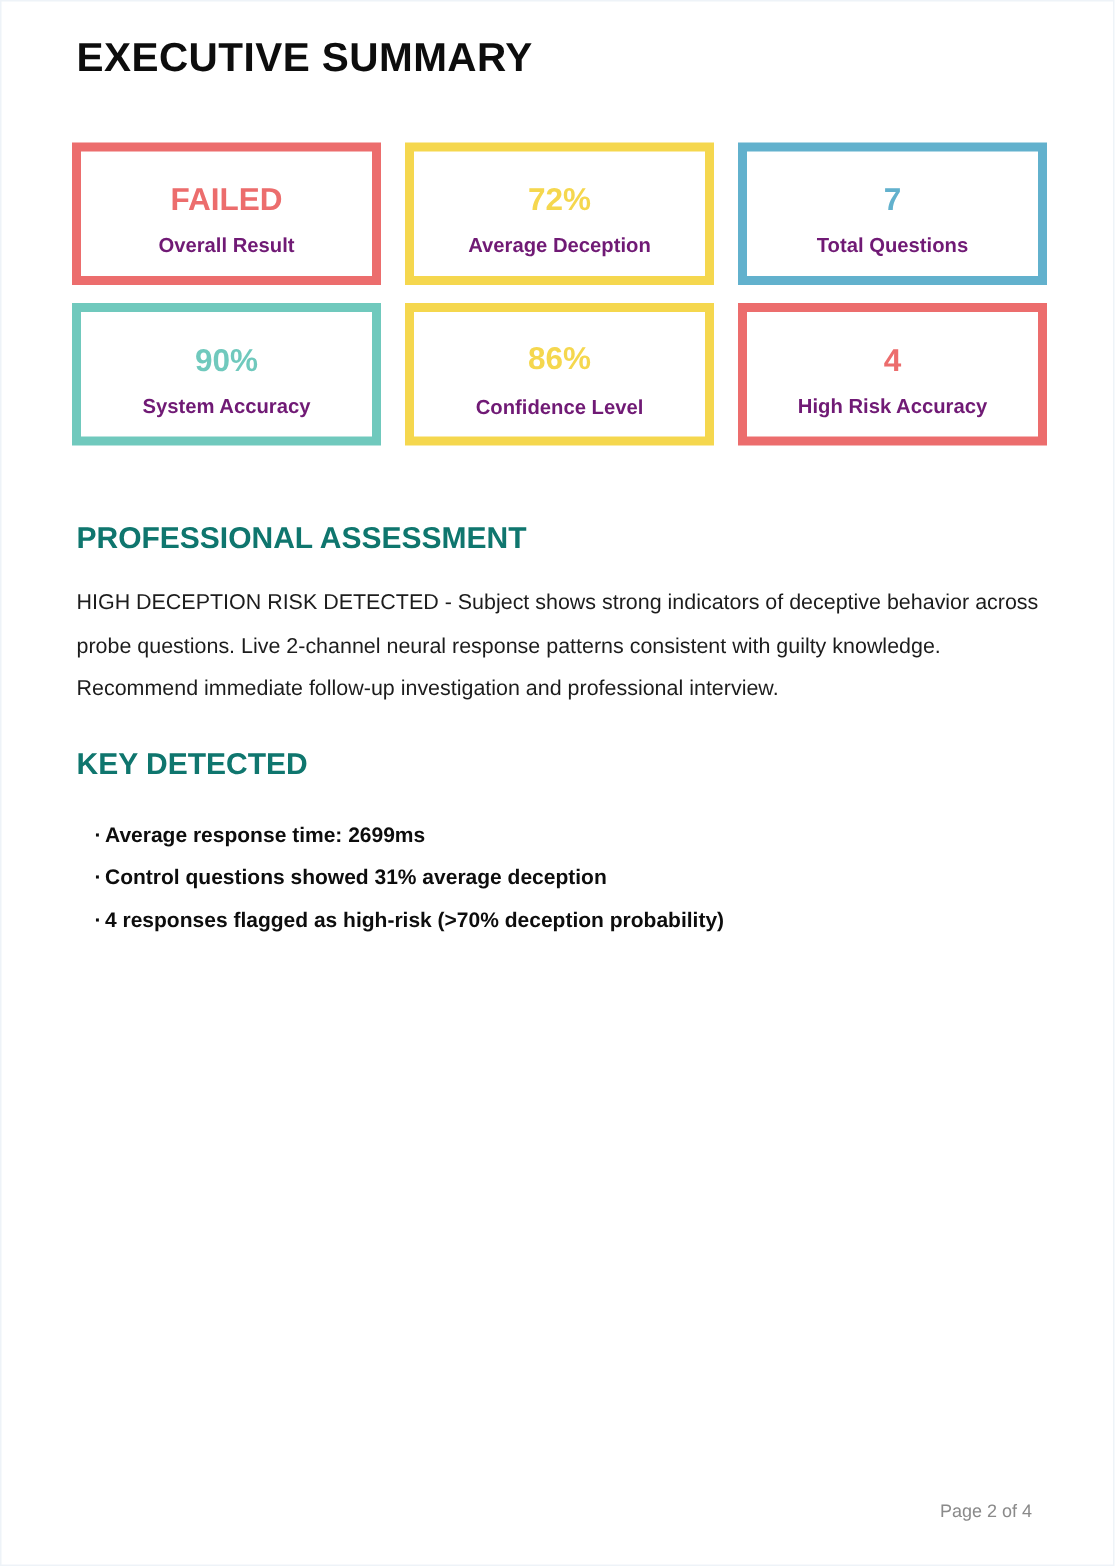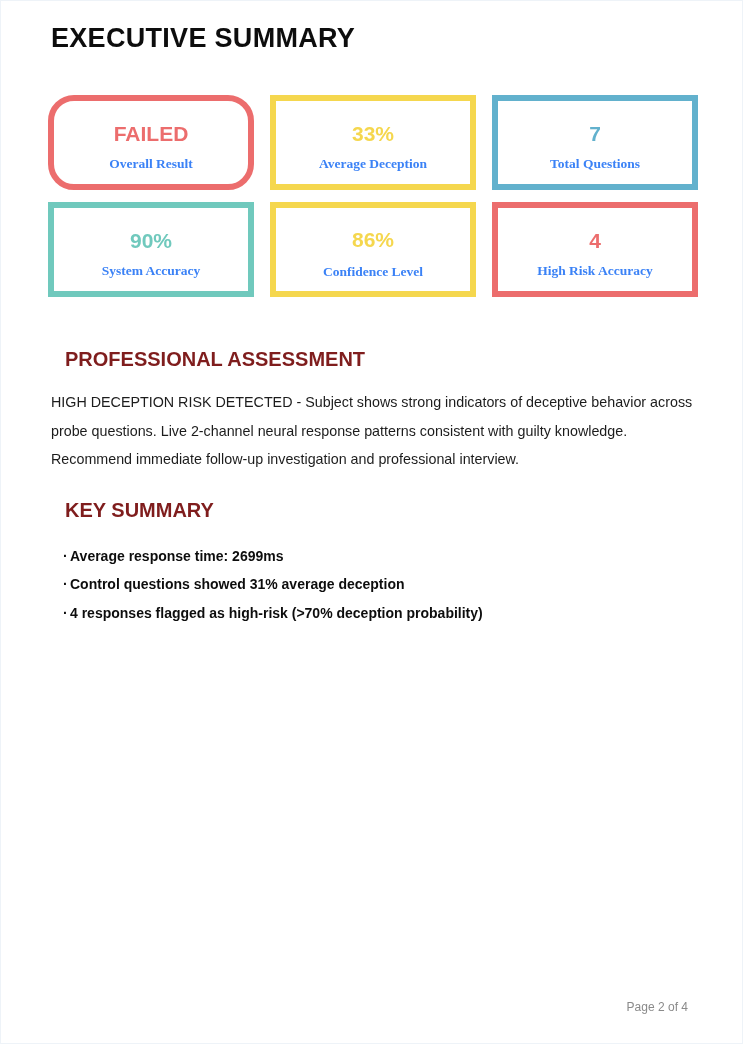--- a/index.html
+++ b/index.html
@@ -46,29 +46,28 @@
     padding-top: 8px;
   }
   .card-value {
     font-size: 21px;
     font-weight: 700;
     line-height: 24px;
   }
   .card-label {
     font-size: 13.5px;
     font-weight: 700;
-    color: #3b82f6;
+    color: #701a75;
     line-height: 16px;
-    font-family: Liberation Serif, serif;
   }
   .section-heading {
     font-size: 20px;
     font-weight: 700;
-    color: #7f1d1d;
-    margin-left: 17px;
+    color: #0f766e;
+    margin-left: 3px;
   }
   .assessment-heading { margin-top: 51px; }
   .assessment-body {
     margin-top: 17px;
     margin-left: 3px;
     width: 648px;
     font-size: 14.3px;
     font-weight: 400;
     color: #1c1c1c;
     line-height: 28.5px;
@@ -100,26 +99,26 @@
   }
 </style>
 </head>
 <body>
 
 <div class="page">
 
   <h1 class="doc-title">EXECUTIVE SUMMARY</h1>
 
   <div class="cards">
-    <div class="card" style="border-color: rgb(236, 109, 109); border-radius: 26px;">
+    <div class="card" style="border-color: rgb(236, 109, 109);">
       <div class="card-value" style="color: rgb(236, 109, 109);">FAILED</div>
       <div class="card-label">Overall Result</div>
     </div>
     <div class="card" style="border-color: rgb(245, 215, 78);">
-      <div class="card-value" style="color: rgb(245, 215, 78);">33%</div>
+      <div class="card-value" style="color: rgb(245, 215, 78);">72%</div>
       <div class="card-label">Average Deception</div>
     </div>
     <div class="card" style="border-color: rgb(98, 177, 205);">
       <div class="card-value" style="color: rgb(98, 177, 205);">7</div>
       <div class="card-label">Total Questions</div>
     </div>
     <div class="card" style="border-color: rgb(112, 201, 189);">
       <div class="card-value" style="color: rgb(112, 201, 189);">90%</div>
       <div class="card-label">System Accuracy</div>
     </div>
@@ -129,21 +128,21 @@
     </div>
     <div class="card" style="border-color: rgb(236, 109, 109);">
       <div class="card-value" style="color: rgb(236, 109, 109);">4</div>
       <div class="card-label">High Risk Accuracy</div>
     </div>
   </div>
 
   <h2 class="section-heading assessment-heading">PROFESSIONAL ASSESSMENT</h2>
   <p class="assessment-body">HIGH DECEPTION RISK DETECTED - Subject shows strong indicators of deceptive behavior across probe questions. Live 2-channel neural response patterns consistent with guilty knowledge. Recommend immediate follow-up investigation and professional interview.</p>
 
-  <h2 class="section-heading findings-heading">KEY SUMMARY</h2>
+  <h2 class="section-heading findings-heading">KEY DETECTED</h2>
   <ul class="findings-list">
     <li><span class="bullet">·</span><span>Average response time: 2699ms</span></li>
     <li><span class="bullet">·</span><span>Control questions showed 31% average deception</span></li>
     <li><span class="bullet">·</span><span>4 responses flagged as high-risk (&gt;70% deception probability)</span></li>
   </ul>
 
   <div class="page-footer">Page 2 of 4</div>
 
 </div>
 

